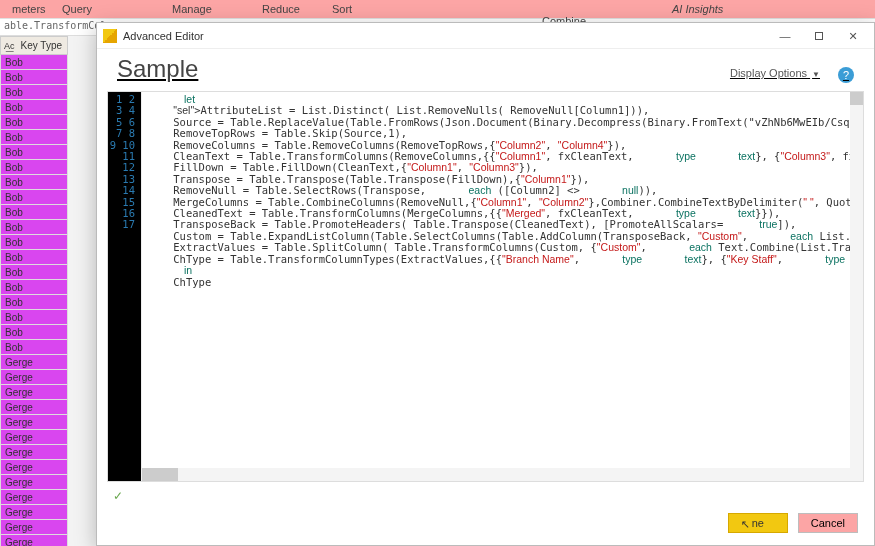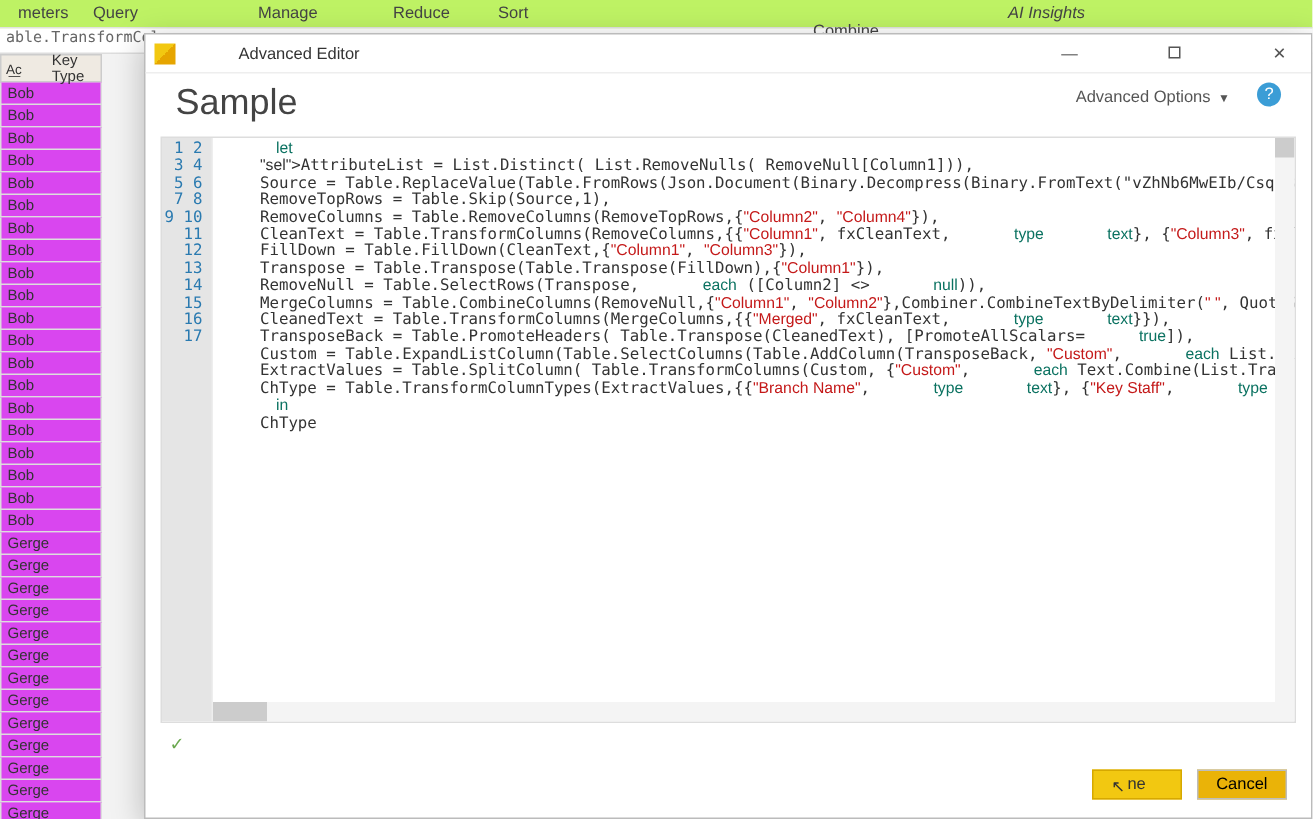--- a/index.html
+++ b/index.html
@@ -1,62 +1,62 @@
 <!DOCTYPE html>
 <html><head>
 <meta charset="utf-8">
 <style>
 * { margin:0; padding:0; box-sizing:border-box; font-family:"Segoe UI",Arial,sans-serif; }
 body { width:875px; height:546px; background:#f3f3f3; overflow:hidden; position:relative; font-size:11px; }
 
 
-.ribbon { height:19px; background:#bef264; display:flex; border-bottom:1px solid #e1e1e1; }
+.ribbon { height:19px; background:#fca5a5; display:flex; border-bottom:1px solid #e1e1e1; }
 .ribbon-item { padding:0 12px; line-height:19px; color:#444; font-size:11px; cursor:pointer; }
 .ribbon-item.meters{width:50px;} .ribbon-item.query{flex:0 0 110px;} .ribbon-item.manage{flex:0 0 90px;}
 .ribbon-item.reduce{flex:0 0 70px;} .ribbon-item.sort{flex:0 0 60px;} .ribbon-item.transform{flex:0 0 150px;margin-top:32px;}
 .ribbon-item.combine{flex:0 0 130px;margin-top:12px;} .ribbon-item.ai{flex:0 0 80px;font-style:italic;}
 
 
 .formula-row { height:17px; background:#fff; border-bottom:1px solid #ddd; font-family:Consolas,monospace; font-size:10px; color:#666; padding:1px 4px; overflow:hidden; white-space:nowrap; }
 
 
 .grid { position:absolute; left:0; top:36px; width:68px; }
 .grid-header { height:19px; background:#efeae2; border:1px solid #ccc; display:flex; align-items:center; padding:0 3px; font-size:10px; color:#333; }
-.grid-header .ico{font-size:9px;margin-right:20px;}
+.grid-header .ico{font-size:9px;margin-right:6px;}
 .grid-row { height:15px; border:1px solid #ddd; border-top:none; background:#d946ef; padding:0 4px; font-size:10px; color:#333; line-height:15px; }
 
 
 .modal { position:absolute; left:96px; top:22px; width:779px; height:524px; background:#fff; border:1px solid #bbb; box-shadow:0 5px 20px rgba(0,0,0,.25); display:flex; flex-direction:column; }
-.title-bar { height:26px; display:flex; align-items:center; padding:0 4px; border-bottom:1px solid #eee;gap:36px; }
+.title-bar { height:26px; display:flex; align-items:center; padding:0 4px; border-bottom:1px solid #eee; }
 .title-bar .logo { width:14px; height:14px; background:linear-gradient(135deg,#f2c811 50%,#e6a500 50%); margin:0 6px 0 2px; }
 .title-bar .ttl { font-size:11px; color:#333; flex:1; }
 .title-bar .win-btn { width:34px; height:24px; text-align:center; line-height:24px; font-size:11px; color:#555; cursor:pointer; }
 .title-bar .win-sq { border:1px solid #555; width:8px; height:8px; display:inline-block; }
 
-.sub-header { display:flex; align-items:flex-start; padding:6px 20px 8px 20px; }
+.sub-header { display:flex; align-items:flex-end; padding:6px 20px 8px 20px;text-decoration:underline; }
 .sub-header h1 { font-size:24px; font-weight:300; color:#444; flex:1; }
 .display-opts { font-size:11px; color:#555; padding:4px 8px; cursor:pointer; }
 .display-opts .caret{font-size:8px;margin-left:2px;}
 .help-badge { width:16px; height:16px; border-radius:50%; background:#3b9dd6; color:#fff; font-size:11px; text-align:center; line-height:16px; margin-left:10px; cursor:pointer; }
 
 
 .editor { flex:1; margin:0 10px; border:1px solid #ddd; display:flex; background:#fff; overflow:hidden; position:relative; }
-.gutter { width:34px; text-align:right; padding:2px 6px 0 0; background:#e5e5e5; font-family:Consolas,monospace; font-size:10.5px; color:#2a7ab0; line-height:11.4px; border-right:1px solid #eee;}
+.gutter { width:34px; text-align:right; padding:2px 6px 0 0; background:#000000; font-family:Consolas,monospace; font-size:10.5px; color:#2a7ab0; line-height:11.4px; border-right:1px solid #eee;}
 .code { flex:1; padding:2px 4px 0 6px; font-family:Consolas,monospace; font-size:10.5px; line-height:11.4px; white-space:pre; overflow:hidden; color:#333; }
 .kw{color:#0b7261;margin-left:36px;} .str{color:#c41919;}
 .vscroll{position:absolute;right:0;top:0;bottom:0;width:13px;background:#f4f4f4;}
 .vscroll .thumb{position:absolute;top:0;width:13px;height:13px;background:#ccc;}
 .hscroll{position:absolute;left:34px;right:13px;bottom:0;height:13px;background:#f4f4f4;}
 .hscroll .thumb{position:absolute;left:0;width:36px;height:13px;background:#ccc;}
 
 
 .status-row { display:flex; align-items:center; padding:7px 16px 4px 16px; font-size:11px; color:#555; }
 .status-row .chk{color:#6aa84f; margin-right:6px; font-size:12px;}
 .button-row { display:flex; justify-content:flex-end; gap:10px; padding:6px 16px 12px 0; }
-.btn { min-width:60px; padding:3px 12px; border:1px solid #bdbdbd; background:#eab308; font-size:11px; cursor:pointer; }
+.btn { min-width:60px; padding:3px 12px; border:1px solid #bdbdbd; background:#fca5a5; font-size:11px; cursor:pointer; }
 .btn.primary { background:#f2c811; border-color:#d6a800; color:#333; position:relative; }
 .btn.primary .cursor{position:absolute;left:12px;top:4px;font-size:11px;pointer-events:none;}
 
 
 .back-snippet{position:absolute;right:0;top:32px;font-family:Consolas,monospace;font-size:10px;color:#666;background:#fff;padding:0 2px;white-space:nowrap;}
 </style>
 </head>
 <body>
 
 <div class="ribbon">
@@ -119,21 +119,21 @@
     <div class="logo"></div>
     <div class="ttl">Advanced Editor</div>
     <div class="win-btn">—</div>
     <div class="win-btn"><span class="win-sq"></span></div>
     <div class="win-btn">✕</div>
   </div>
 
   <div class="sub-header">
     <h1>Sample</h1>
     <div class="display-opts">
-      <span>Advanced Options</span>
+      <span>Display Options</span>
       <span class="caret">▼</span>
     </div>
     <div class="help-badge">?</div>
   </div>
 
   <div class="editor">
     <div class="gutter" id="gutter">1
 2
 3
 4

